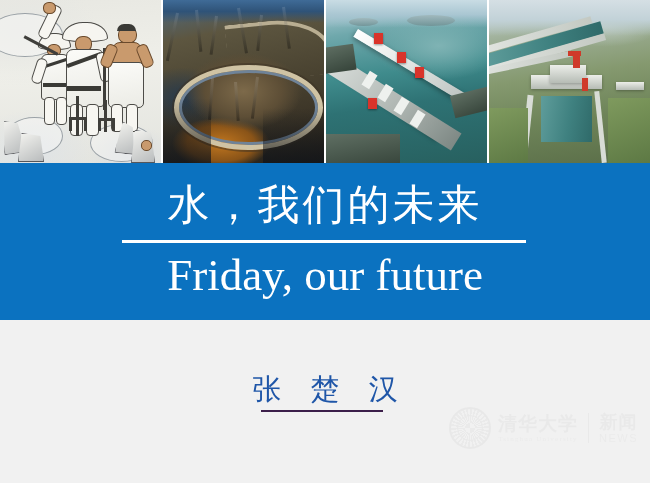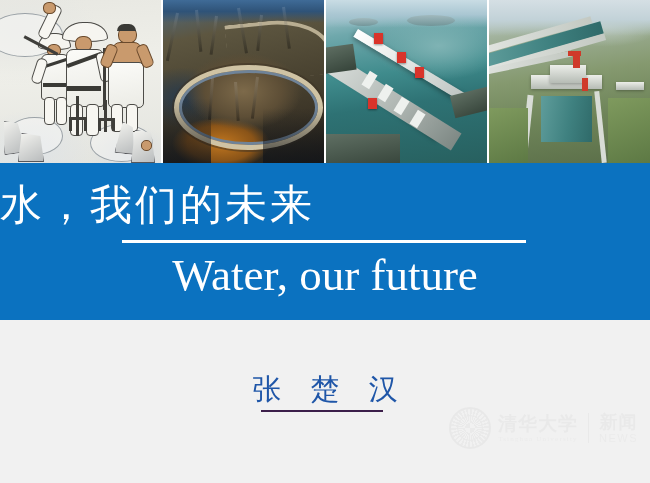--- a/index.html
+++ b/index.html
@@ -172,21 +172,21 @@
     position: absolute;
     top: 163px; left: 0;
     width: 650px;
     height: 157px;
     background: #0b72c0;
   }
   .title-cn {
     position: absolute;
     left: 0; right: 0;
     top: 16px;
-    text-align: left;
+    text-align: center;
     color: #ffffff;
     font-family: "Liberation Sans", "DejaVu Sans", sans-serif;
     font-size: 42px;
     font-weight: 400;
     letter-spacing: 3px;
     line-height: 52px;
     white-space: nowrap;
   }
   .title-rule {
     position: absolute;
@@ -434,21 +434,21 @@
       <div class="road" style="left:68%;top:56%;width:5px;height:44%;transform:rotate(-6deg);"></div>
       <div class="field" style="left:0;top:66%;width:24%;height:34%;"></div>
       <div class="field" style="left:74%;top:60%;width:26%;height:40%;"></div>
       <div class="gate" style="left:79%;top:50%;width:17%;height:8px;"></div>
     </div>
   </div>
 
   <div class="banner">
     <div class="title-cn">水，我们的未来</div>
     <div class="title-rule"></div>
-    <div class="title-en">Water, our future</div>
+    <div class="title-en">Friday, our future</div>
   </div>
 
   <div class="lower">
     <div class="author">张 楚 汉</div>
     <div class="author-rule"></div>
 
     <div class="watermark">
       <div class="wm-seal"></div>
       <div class="wm-col">
         <div class="wm-cn">清华大学</div>

